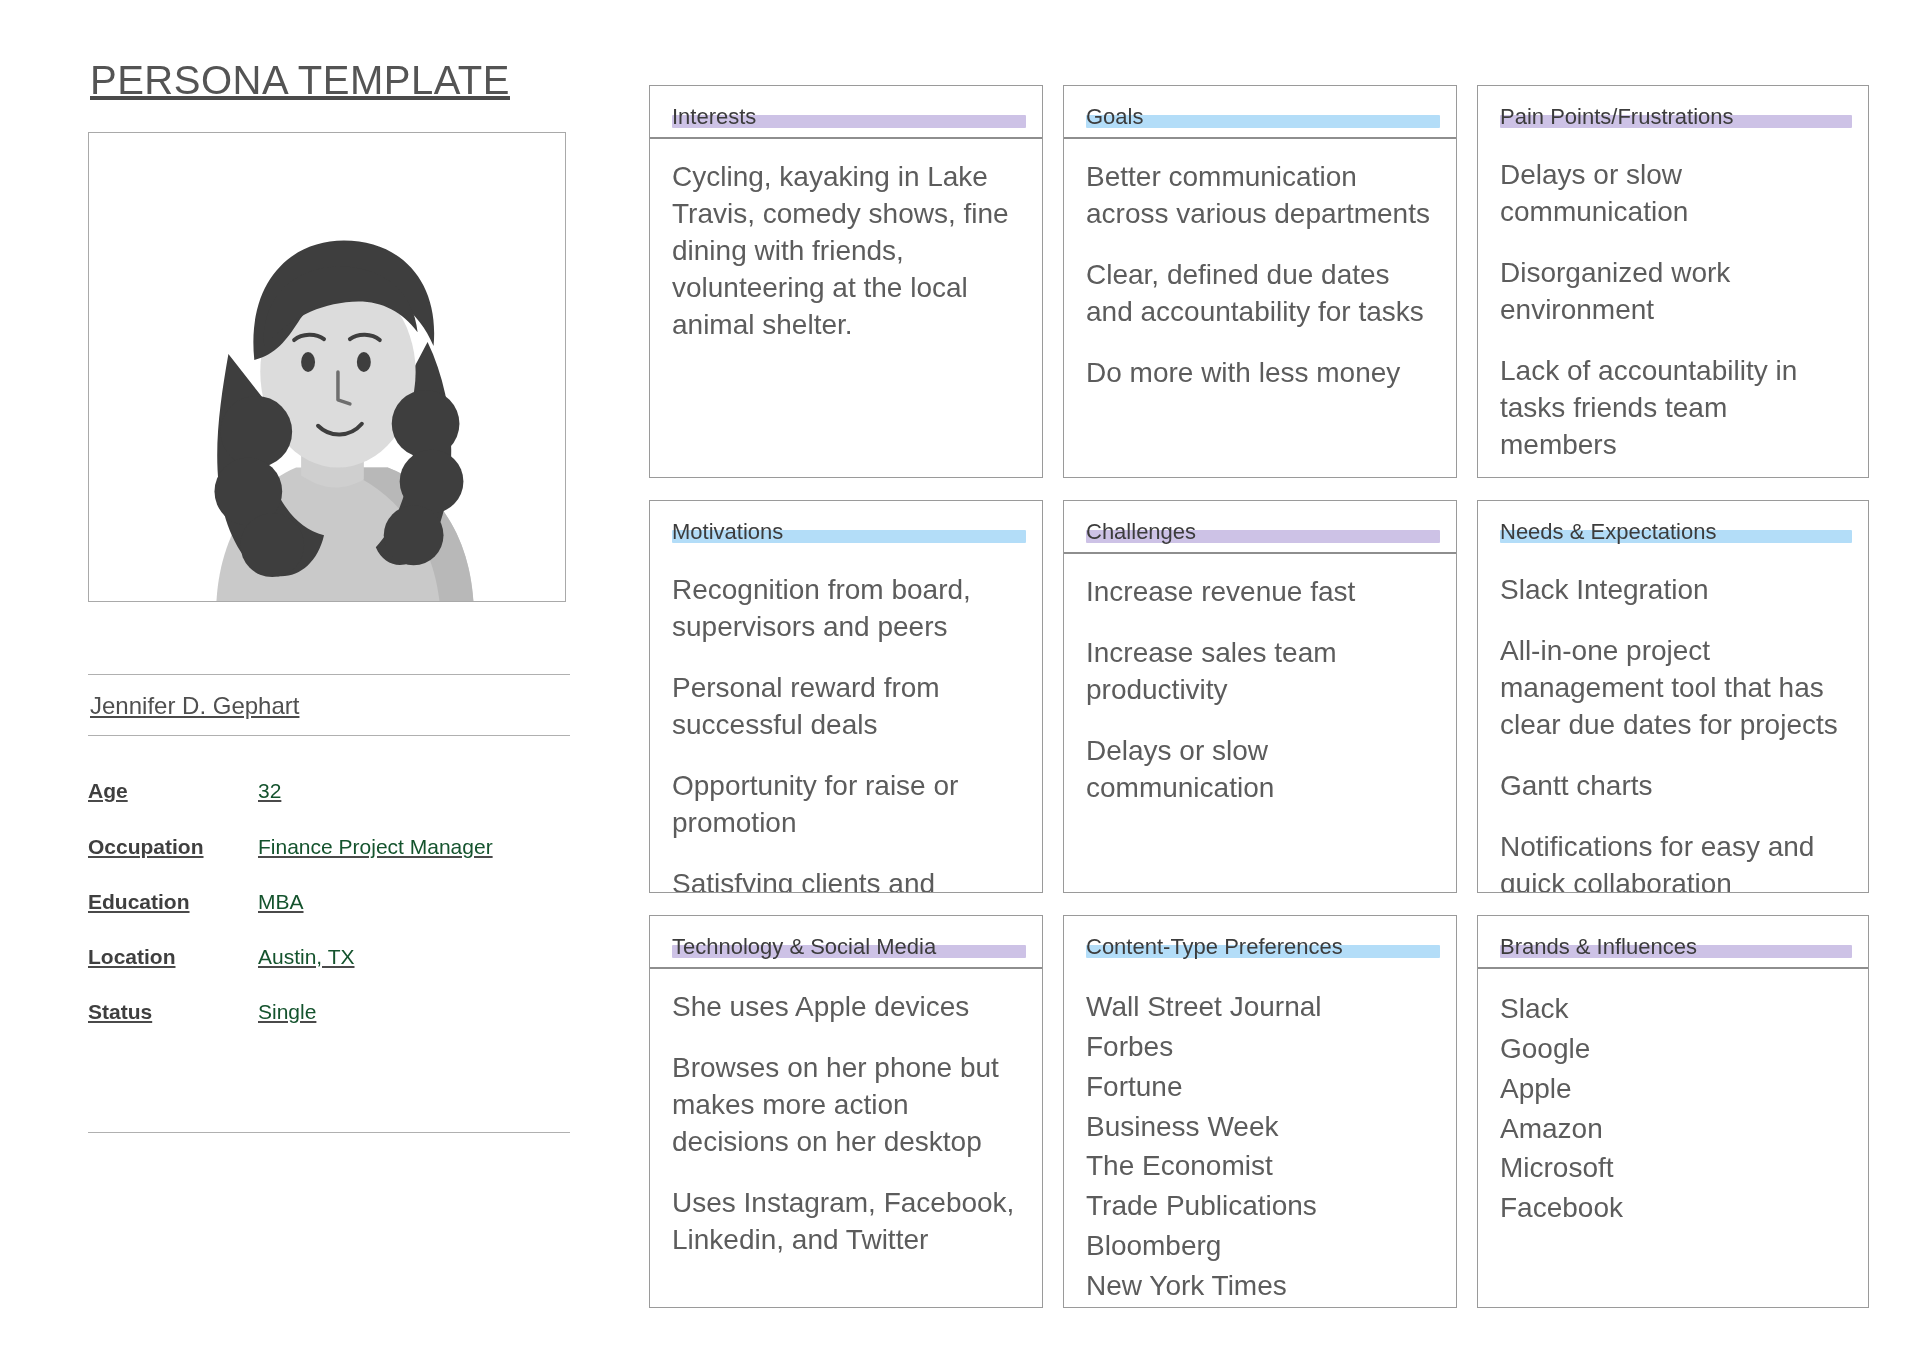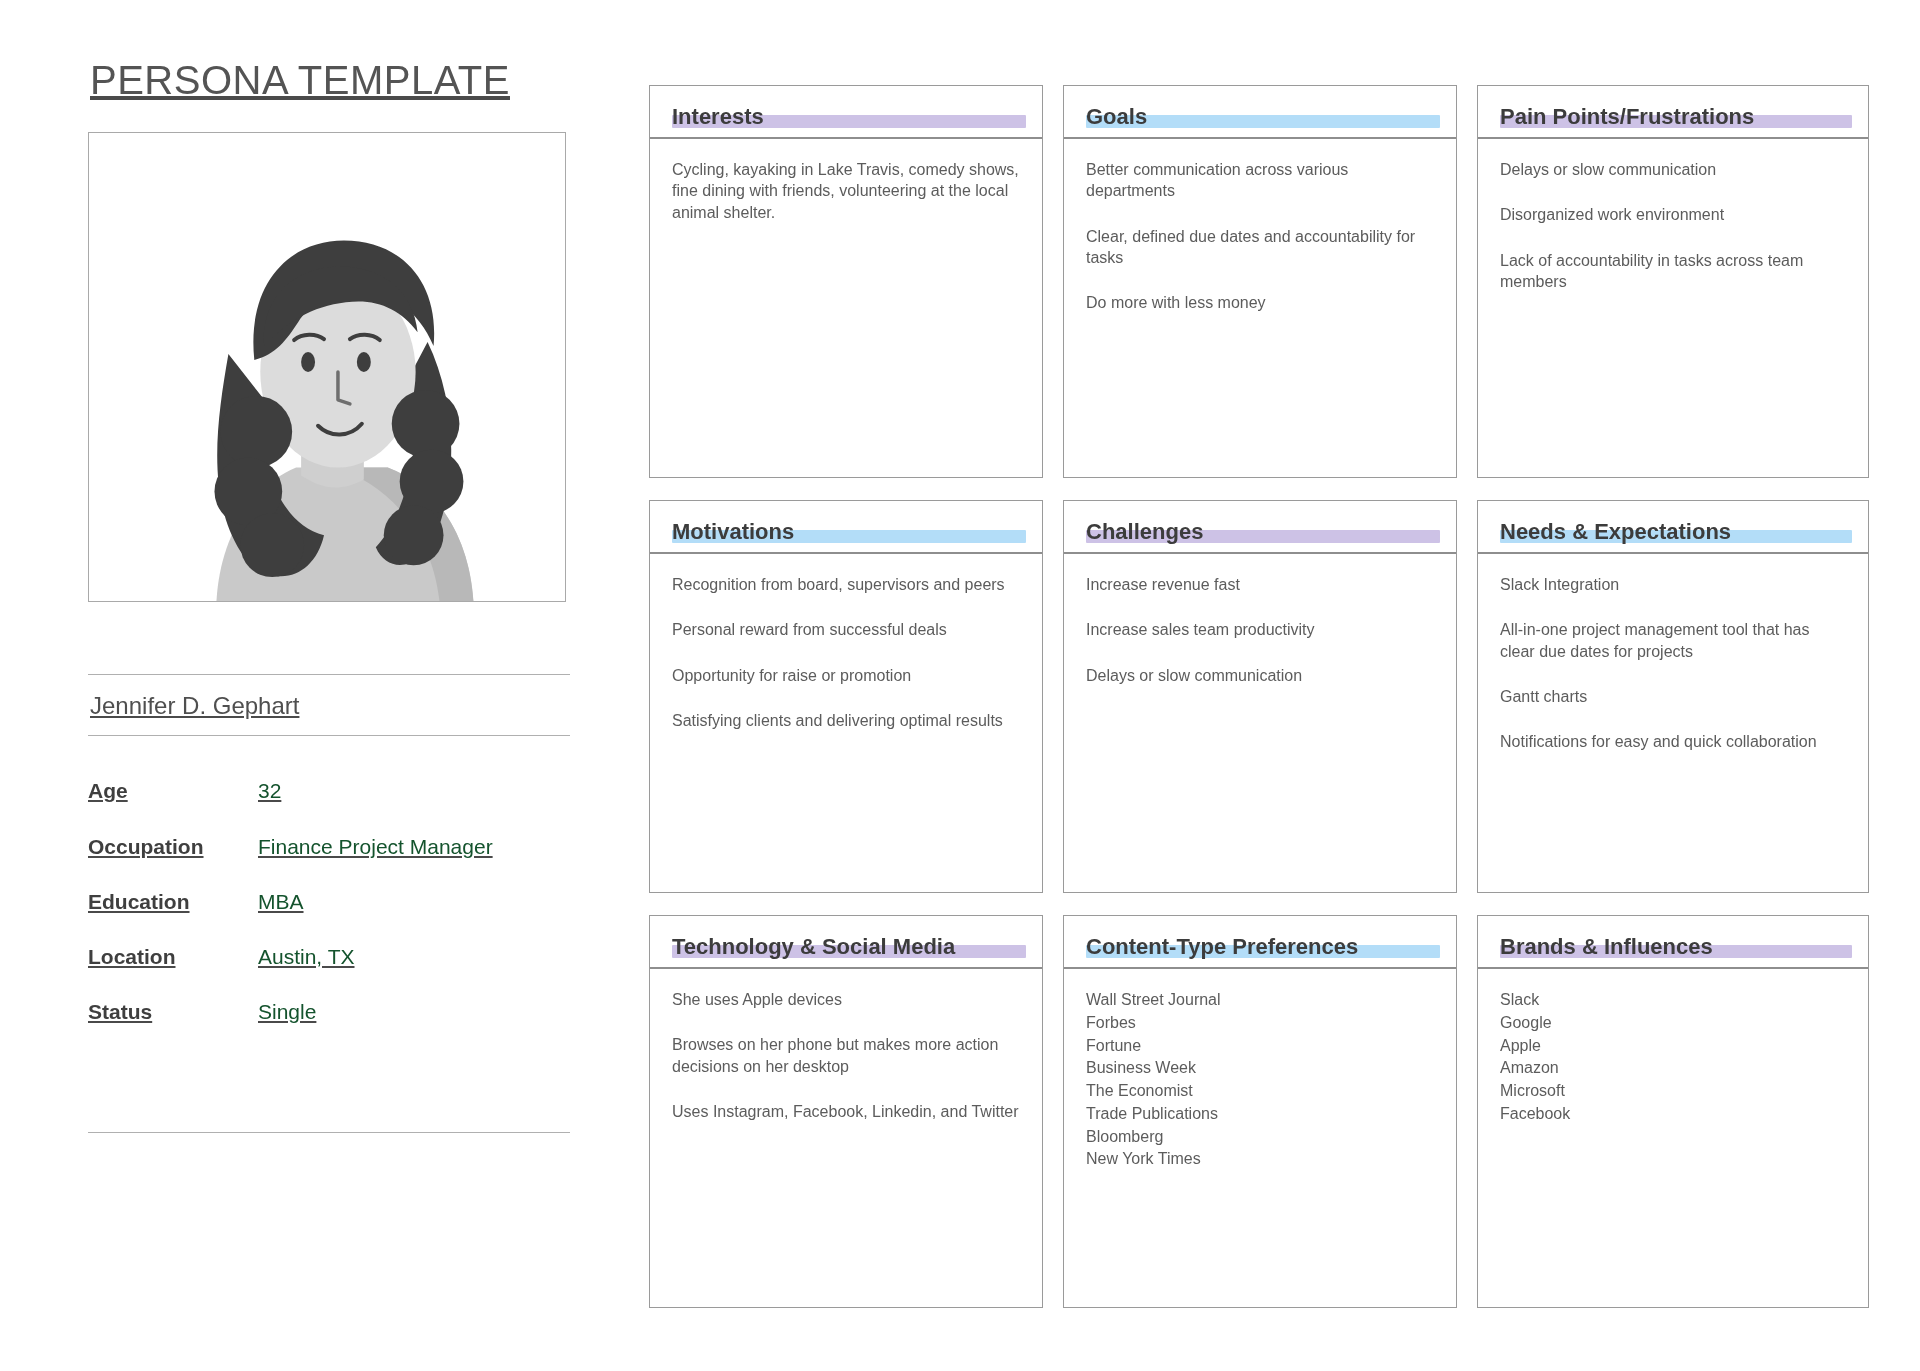--- a/index.html
+++ b/index.html
@@ -50,35 +50,35 @@
   .card {
     border:1px solid #9a9a9a; background:#fff; height:100%;
     box-sizing:border-box; display:flex; flex-direction:column;
     overflow:hidden;
   }
   .card-head {
     padding:18px 16px 8px 22px;
     display:flex; align-items:center;
   }
   .card-title {
-    font-size:22px; font-weight:bold; color:#3c3c3c;
+    font-size:22px; font-weight:normal; color:#3c3c3c;
     white-space:nowrap; position:relative; z-index:2;
     line-height:1.15;
   }
   .hl-wrap { position:relative; display:flex; align-items:center; width:100%; }
   .hl-bar {
     position:absolute; left:0; right:0; bottom:1px; height:13px;
     z-index:1; border-radius:1px;
   }
   .hl-purple { background:#cdc2e6; }
   .hl-blue   { background:#b3ddf8; }
   .card-divider { height:2px; background:#8e8e8e; margin:0; }
   .card-body { padding:20px 22px 16px 22px; flex:1; }
   .item {
-    font-size:16px; line-height:1.32; color:#5c5c5c;
+    font-size:28px; line-height:1.32; color:#5c5c5c;
     margin:0 0 24px 0;
   }
   .item:last-child { margin-bottom:0; }
   .list-tight .item { margin:0; line-height:1.42; }
 </style>
 </head>
 <body>
 
 <div class="page">
 
@@ -194,21 +194,21 @@
           <div class="card-head">
             <div class="hl-wrap">
               <div class="hl-bar hl-purple"></div>
               <div class="card-title">Pain Points/Frustrations</div>
             </div>
           </div>
           <div class="card-divider"></div>
           <div class="card-body">
             <p class="item">Delays or slow communication</p>
             <p class="item">Disorganized work environment</p>
-            <p class="item">Lack of accountability in tasks across team members</p>
+            <p class="item">Lack of accountability in tasks friends team members</p>
           </div>
         </div>
       </div>
       <div class="cell">
         <div class="card">
           <div class="card-head">
             <div class="hl-wrap">
               <div class="hl-bar hl-blue"></div>
               <div class="card-title">Motivations</div>
             </div>

